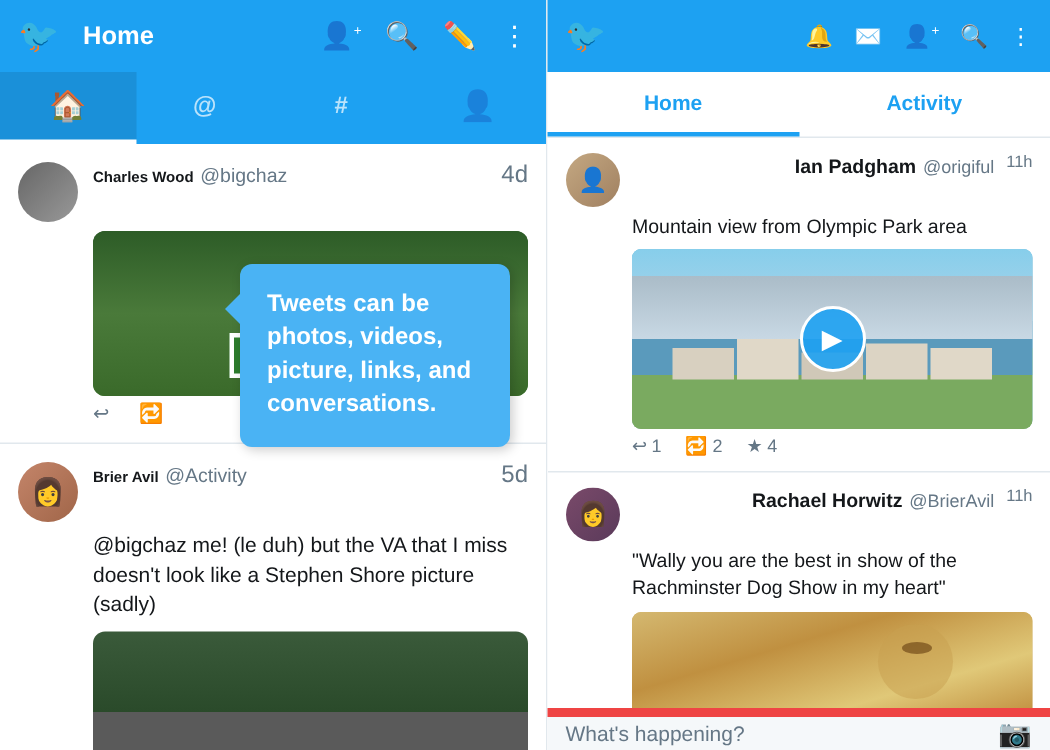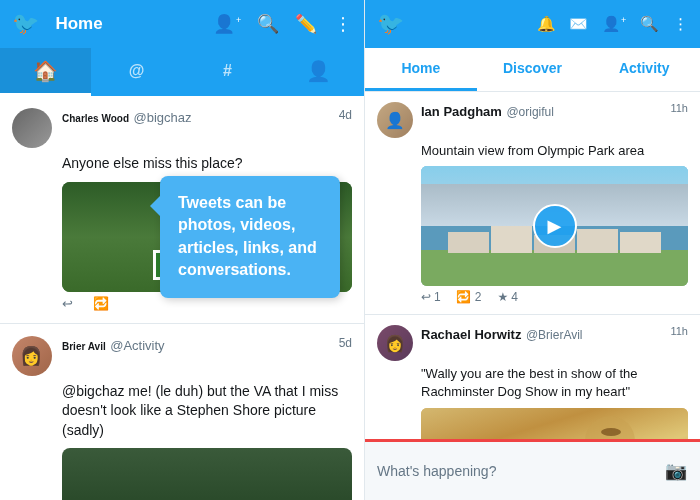--- a/index.html
+++ b/index.html
@@ -119,21 +119,21 @@
     }
 
     .tweet-handle {
       color: #657786;
       font-size: 13px;
       font-weight: normal;
     }
 
     .tweet-time {
       color: #657786;
-      font-size: 12px;
+      font-size: 16px;
       float: right;
     }
 
     .tweet-text {
       font-size: 14px;
       color: #14171a;
       line-height: 1.4;
       margin-left: 50px;
       margin-bottom: 8px;
     }
@@ -309,20 +309,21 @@
     }
 
     .rachael-avatar {
       background: linear-gradient(135deg, #7a4a6a 0%, #5a3a5a 100%);
       width: 100%;
       height: 100%;
     }
 
     .right-tweet-meta {
       flex: 1;
+      text-align: right;
     }
 
     .right-tweet-name {
       font-weight: bold;
       font-size: 13px;
       color: #14171a;
     }
 
     .right-tweet-handle {
       color: #657786;
@@ -391,22 +392,22 @@
 
     .dog-image {
       margin-left: 44px;
       border-radius: 6px;
       overflow: hidden;
       height: 80px;
       background: linear-gradient(135deg, #c4a060 0%, #d4b070 50%, #b08040 100%);
     }
 
     .compose-bar {
-      height: 61px;
-      border-top: 3px solid #ef4444;
+      height: 28px;
+      border-top: 6px solid #ef4444;
       display: flex;
       align-items: center;
       padding: 0 12px;
       gap: 8px;
       background: #f5f8fa;
     }
 
     .compose-input {
       flex: 1;
       color: #657786;
@@ -457,32 +458,31 @@
       <div class="tweet-header">
         <div class="avatar charles">
           <div class="avatar-face" style="background:linear-gradient(135deg,#666,#999);"></div>
         </div>
         <div class="tweet-meta">
           <span class="tweet-time">4d</span>
           <span class="tweet-author">Charles Wood</span>
           <span class="tweet-handle">@bigchaz</span>
         </div>
       </div>
-      <div class="tweet-text">Anyone else miss this place?</div>
 
       <div class="tweet-image">
         <div class="virginia-sign">
           <div style="width:100%;height:100%;background:linear-gradient(to bottom,#2d5c27,#4a7a3a,#3a6a2a);position:absolute;top:0;left:0;"></div>
           <div class="road-sign" style="position:relative;z-index:1;">VIRGINIA</div>
         </div>
       </div>
 
       <div class="tweet-tooltip">
         <div class="tooltip-arrow"></div>
-        <span>Tweets can be photos, videos, articles, links, and conversations.</span>
+        <span>Tweets can be photos, videos, picture, links, and conversations.</span>
       </div>
 
       <div class="tweet-actions">
         <span class="action-btn">↩</span>
         <span class="action-btn">🔁</span>
       </div>
     </div>
 
     <div class="tweet">
       <div class="tweet-header">
@@ -517,23 +517,20 @@
     <span class="icon-btn" style="font-size:15px;">👤<sup style="font-size:9px">+</sup></span>
     <span class="icon-btn" style="font-size:15px;">🔍</span>
     <span class="icon-btn" style="font-size:15px;">⋮</span>
   </div>
 
   <div class="right-tabs">
     <div class="right-tab active">
       <span>Home</span>
     </div>
     <div class="right-tab">
-      <span>Discover</span>
-    </div>
-    <div class="right-tab">
       <span>Activity</span>
     </div>
   </div>
 
   <div class="right-feed">
 
     <div class="right-tweet">
       <div class="right-tweet-header">
         <div class="right-avatar">
           <div class="ian-avatar" style="display:flex;align-items:center;justify-content:center;color:#fff;font-size:16px;">👤</div>

